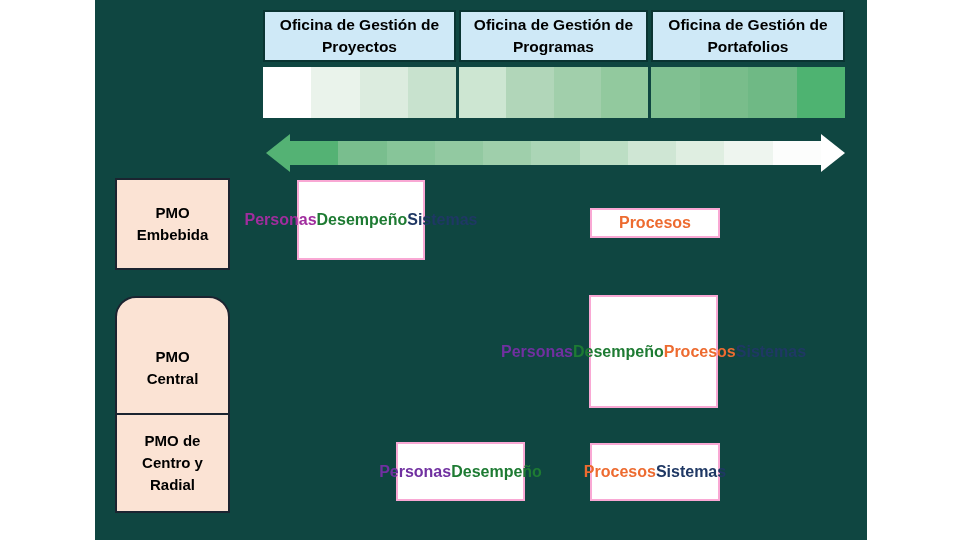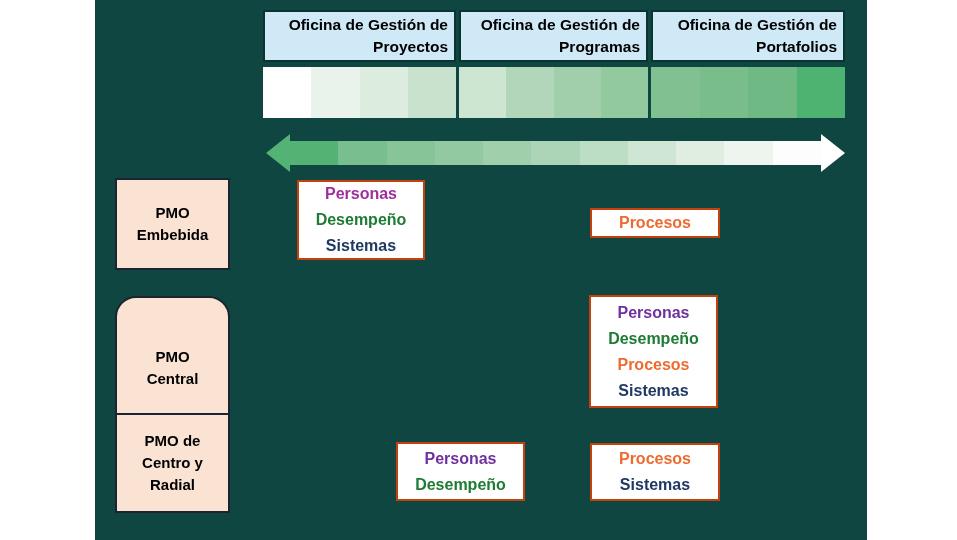--- a/index.html
+++ b/index.html
@@ -5,22 +5,22 @@
   html,body{margin:0;padding:0;}
   body{
     width:957px;height:540px;position:relative;background:#ffffff;overflow:hidden;
     font-family:"Liberation Sans", sans-serif;font-weight:bold;
   }
   .canvas{position:absolute;left:95px;top:0;width:772px;height:540px;background:#0f4641;}
 
   
   .col-header{
     position:absolute;top:10px;height:52px;background:#cfe9f7;border:2px solid #0a3432;
-    box-sizing:border-box;display:flex;align-items:center;justify-content:center;text-align:right;
-    color:#000;font-size:15.5px;line-height:22px;padding:0 6px;
+    box-sizing:border-box;display:flex;align-items:center;justify-content:center;text-align:center;
+    color:#000;font-size:15.5px;line-height:22px;padding:0 12px;
   }
   .col-h1{left:168px;width:193px;}
   .col-h2{left:364px;width:189px;}
   .col-h3{left:556px;width:194px;}
 
   
   .bar-seg{position:absolute;top:67px;height:51px;display:flex;}
   .bar-s1{left:168px;width:193px;}
   .bar-s2{left:364px;width:189px;}
   .bar-s3{left:556px;width:194px;}
@@ -37,22 +37,22 @@
     position:absolute;left:20px;width:115px;background:#fbe3d4;border:2px solid #1b2430;
     box-sizing:border-box;display:flex;align-items:center;justify-content:center;text-align:center;
     color:#000;font-size:15px;line-height:22px;padding:0 13px;
   }
   .pmo-1{top:178px;height:92px;}
   .pmo-2{top:296px;height:143px;border-radius:21px;}
   .pmo-3{top:413px;height:100px;}
 
   
   .cell{
-    position:absolute;background:#ffffff;border:2px solid #c2410c;box-sizing:border-box;
-    display:flex;flex-direction:column;align-items:center;justify-content:center;text-align:center;
+    position:absolute;background:#ffffff;border:2px solid #f9a8d4;box-sizing:border-box;
+    display:flex;flex-direction:row;align-items:center;justify-content:center;text-align:center;
     font-size:16px;
   }
   .cell-line{line-height:26px;white-space:nowrap;}
   .cell-a{left:202px;top:180px;width:128px;height:80px;}
   .cell-b{left:495px;top:208px;width:130px;height:30px;}
   .cell-b .cell-line{line-height:24px;}
   .cell-c{left:494px;top:295px;width:129px;height:113px;}
   .cell-d{left:301px;top:442px;width:129px;height:59px;}
   .cell-e{left:495px;top:443px;width:130px;height:58px;}
 </style>

